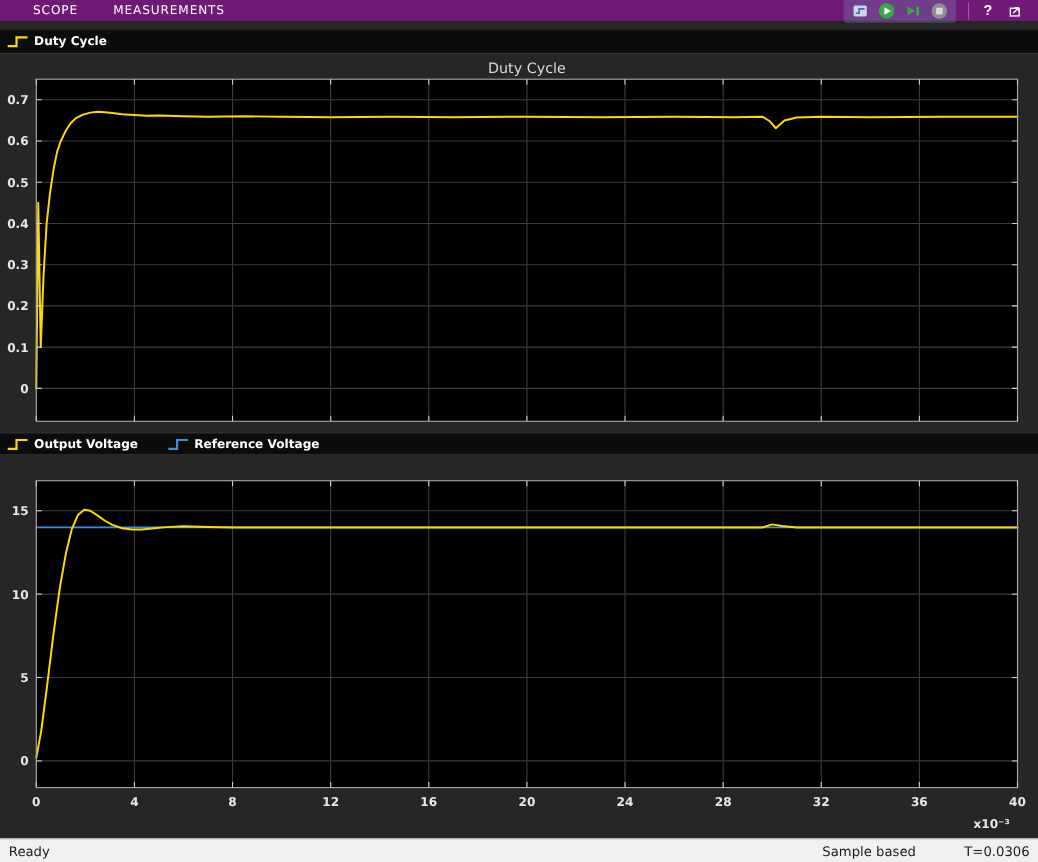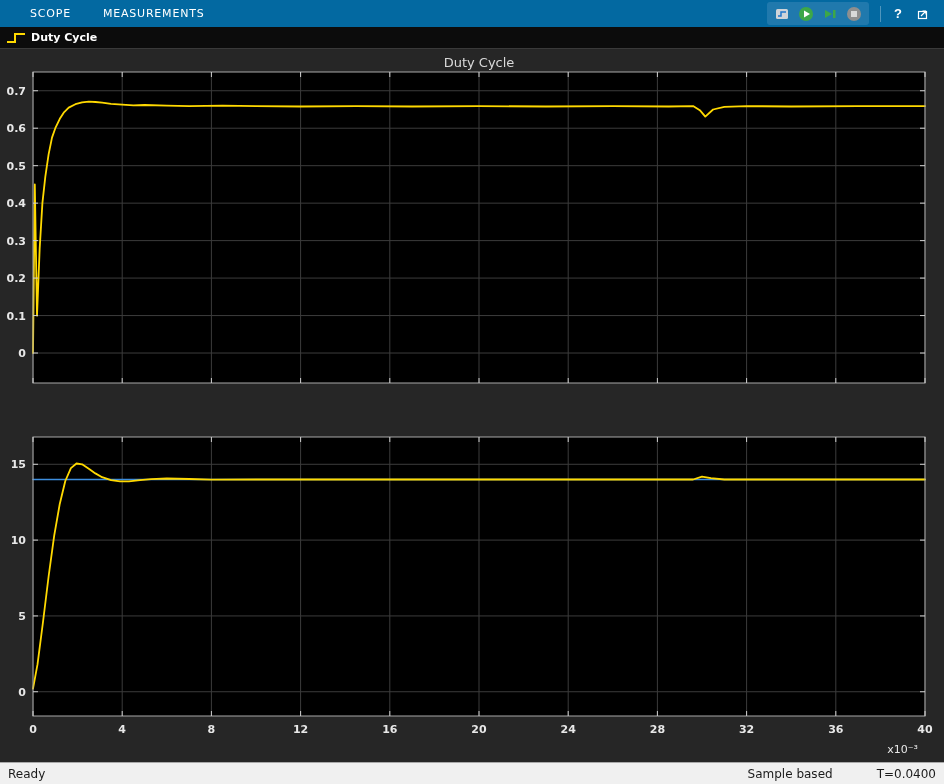--- a/index.html
+++ b/index.html
@@ -1,21 +1,21 @@
 <!DOCTYPE html>
 <html><head>
 <meta charset="utf-8">
 <style>
   *{margin:0;padding:0;box-sizing:border-box}
   html,body{width:944px;height:784px;overflow:hidden}
   body{background:#262626;font-family:"DejaVu Sans",sans-serif}
   .window{position:relative;width:944px;height:784px;background:#262626}
 
   
-  .tabbar{position:absolute;top:0;left:0;width:100%;height:27px;background:#0369a1;display:flex;align-items:center}
+  .tabbar{position:absolute;top:0;left:0;width:100%;height:19px;background:#701a75;display:flex;align-items:center}
   .tab{color:#fff;font-size:11px;letter-spacing:.8px;padding:0 16px;line-height:27px;cursor:default;white-space:nowrap}
   .tab:first-child{margin-left:14px}
   .toolbar{margin-left:auto;display:flex;align-items:center;padding-right:10px}
   .tb-group{display:flex;align-items:center;background:rgba(120,170,210,.25);border-radius:3px;padding:1px 3px;margin-right:6px}
   .tb-btn{width:24px;height:21px;display:flex;align-items:center;justify-content:center;background:none;border:0;cursor:pointer}
   .tb-sep{width:1px;height:16px;background:rgba(255,255,255,.3);margin:0 5px}
   .help-btn span{color:#fff;font-weight:bold;font-size:13px}
 
   
   .legend-strip{position:absolute;left:0;width:100%;background:#0c0c0c;border-bottom:1px solid #3a3a3a;display:flex;align-items:center;padding-left:6px}
@@ -26,21 +26,21 @@
   .legend-label{color:#fff;font-size:11px;font-weight:bold}
 
   
   .chart-title{position:absolute;left:33px;width:892px;text-align:center;color:#d9d9d9;font-size:13px;z-index:2;pointer-events:none}
   #title1{top:55px}
   #title2{top:420px}
   svg.chart{position:absolute;left:0}
   #chartA{top:49px}
   #chartB{top:414px}
   text.tick{font:bold 11px "DejaVu Sans",sans-serif;fill:#e8e8e8}
-  .x-mult{position:absolute;top:743px;right:26px;color:#e8e8e8;font-size:11px;font-weight:normal}
+  .x-mult{position:absolute;top:743px;right:26px;color:#e8e8e8;font-size:11px;font-weight:bold}
 
   
   .statusbar{position:absolute;bottom:0;left:0;width:100%;height:22px;background:#f0f0f0;border-top:1px solid #a9a9a9;display:flex;align-items:center;font-size:12px;color:#1b1b1b;padding:0 8px}
   .status-right{margin-left:auto;display:flex;gap:44px}
 </style>
 </head>
 <body>
 
 <div class="window">
 
@@ -162,20 +162,34 @@
       <text x="26" y="308.0240963855422" text-anchor="end" class="tick">0</text>
       <text x="26" y="270.5542168674699" text-anchor="end" class="tick">0.1</text>
       <text x="26" y="233.08433734939757" text-anchor="end" class="tick">0.2</text>
       <text x="26" y="195.6144578313253" text-anchor="end" class="tick">0.3</text>
       <text x="26" y="158.144578313253" text-anchor="end" class="tick">0.4</text>
       <text x="26" y="120.67469879518072" text-anchor="end" class="tick">0.5</text>
       <text x="26" y="83.20481927710844" text-anchor="end" class="tick">0.6</text>
       <text x="26" y="45.734939759036195" text-anchor="end" class="tick">0.7</text>
     </svg>
 
+  <div class="legend-strip" id="legend2">
+    <div class="legend-item">
+      <svg width="20" height="14">
+        <polyline points="1,11 9,11 9,3 19,3" fill="none" stroke-width="2" stroke="#ffd900"></polyline>
+      </svg>
+      <span class="legend-label">Output Voltage</span>
+    </div>
+    <div class="legend-item">
+      <svg width="20" height="14">
+        <polyline points="1,11 9,11 9,3 19,3" fill="none" stroke-width="2" stroke="#3e8ede"></polyline>
+      </svg>
+      <span class="legend-label">Reference Voltage</span>
+    </div>
+  </div>
 
   <svg class="chart" id="chartB" width="944" height="348">
       <rect x="33" y="23" width="892" height="279" fill="#000"></rect>
       <line x1="33" x2="33" y1="23" y2="302" stroke="#3c3c3c"></line>
       <line x1="122.2" x2="122.2" y1="23" y2="302" stroke="#3c3c3c"></line>
       <line x1="211.4" x2="211.4" y1="23" y2="302" stroke="#3c3c3c"></line>
       <line x1="300.59999999999997" x2="300.59999999999997" y1="23" y2="302" stroke="#3c3c3c"></line>
       <line x1="389.8" x2="389.8" y1="23" y2="302" stroke="#3c3c3c"></line>
       <line x1="479" x2="479" y1="23" y2="302" stroke="#3c3c3c"></line>
       <line x1="568.1999999999999" x2="568.1999999999999" y1="23" y2="302" stroke="#3c3c3c"></line>
@@ -236,17 +250,17 @@
       <text x="835.8000000000001" y="319" text-anchor="middle" class="tick">36</text>
       <text x="925" y="319" text-anchor="middle" class="tick">40</text>
     </svg>
 
   <div class="x-mult">x10⁻³</div>
 
   <div class="statusbar">
     <span>Ready</span>
     <span class="status-right">
       <span>Sample based</span>
-      <span>T=0.0400</span>
+      <span>T=0.0306</span>
     </span>
   </div>
 
 </div>
 
 </body></html>

